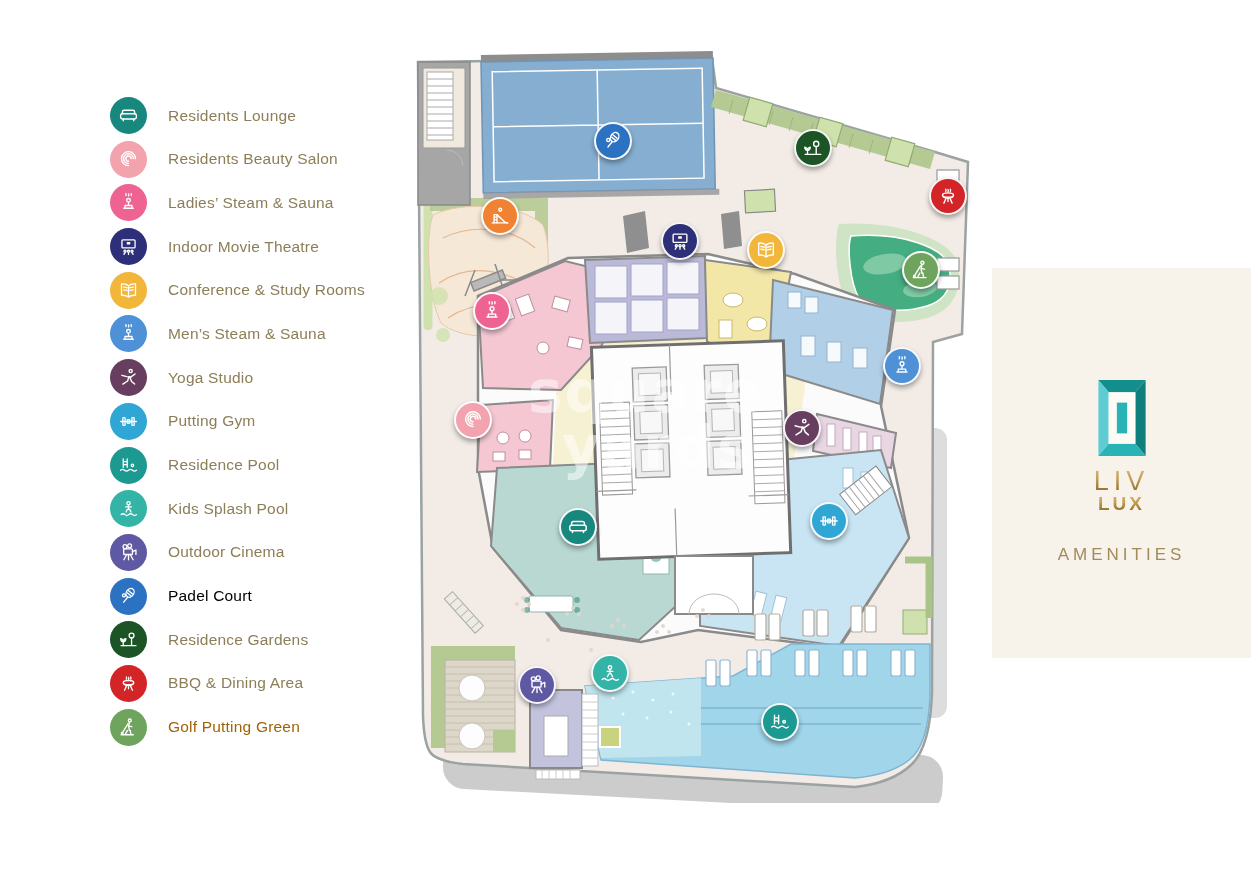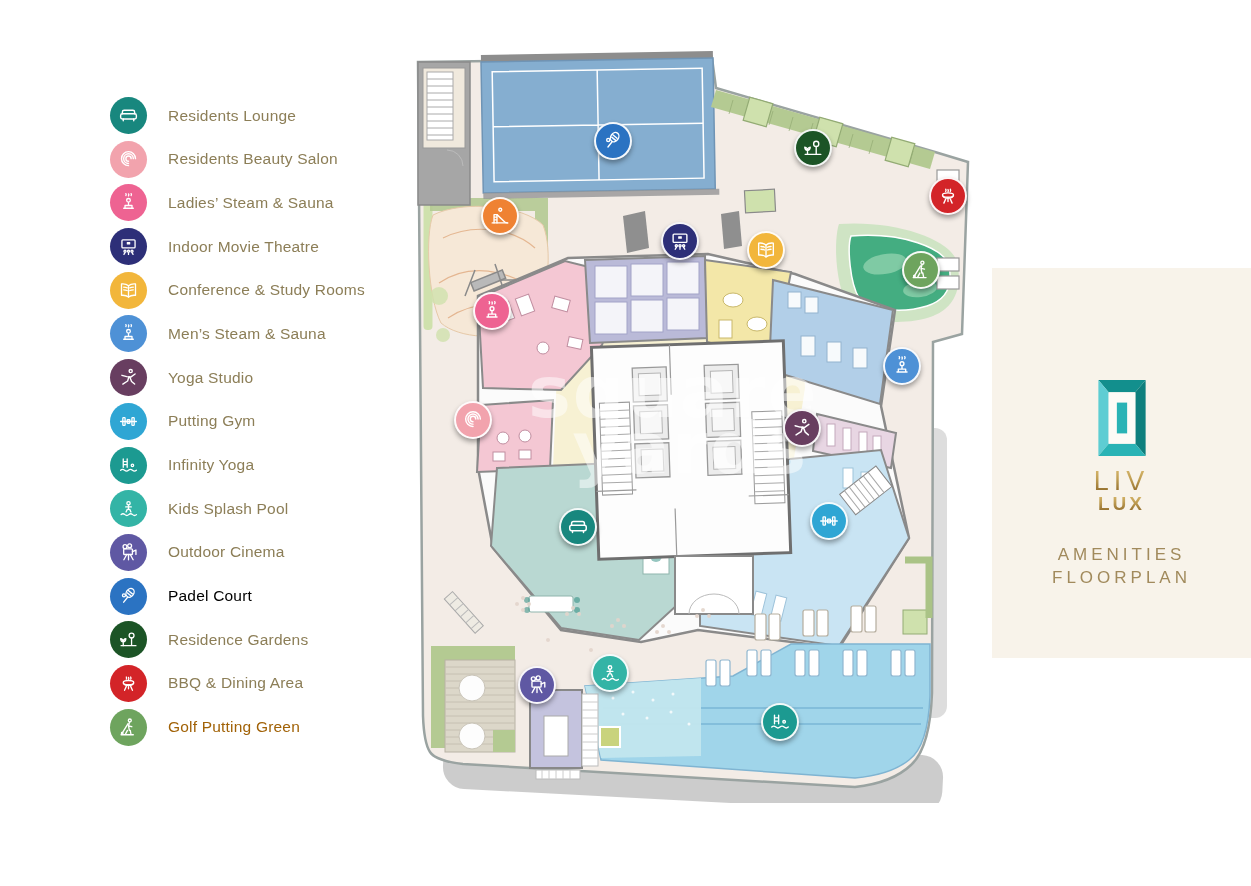--- a/index.html
+++ b/index.html
@@ -10,21 +10,21 @@
   .legend{position:absolute;left:110px;top:97px;display:flex;flex-direction:column;gap:6.7px;}
   .legend-row{display:flex;align-items:center;height:37px;}
   .legend-dot{width:37px;height:37px;border-radius:50%;display:flex;align-items:center;justify-content:center;color:#fff;flex:0 0 37px;}
   .legend-dot svg{width:21px;height:21px;}
   .legend-label{margin-left:21px;font-size:15.5px;letter-spacing:.2px;color:#8c7e57;}
 
   
   .plan{position:absolute;left:403px;top:48px;width:575px;height:755px;}
   .plan svg.map{position:absolute;left:0;top:0;z-index:1;}
   .watermark{position:absolute;left:125px;top:316px;z-index:2;color:rgba(255,255,255,0.5);
-             font-family:"DejaVu Sans",sans-serif;font-weight:bold;font-size:72px;line-height:56px;letter-spacing:2px;pointer-events:none;text-align:center;}
+             font-family:"DejaVu Sans",sans-serif;font-weight:bold;font-size:58px;line-height:56px;letter-spacing:2px;pointer-events:none;}
   .watermark .wm2{display:block;margin-left:34px;}
   .marker{position:absolute;z-index:3;width:38px;height:38px;border-radius:50%;border:2px solid rgba(255,255,255,0.95);
           box-shadow:0 3px 5px rgba(0,0,0,0.35);display:flex;align-items:center;justify-content:center;color:#fff;box-sizing:border-box;}
   .marker svg{width:22px;height:22px;}
 
   
   .brand-panel{position:absolute;left:992px;top:268px;width:259px;height:390px;background:#f8f3ea;}
   .brand-inner{width:225px;margin:0 auto;text-align:center;padding-top:112px;}
   .logo-mark{display:block;margin:0 auto;}
   .brand-name1{margin-top:12px;font-size:27px;font-weight:normal;letter-spacing:5px;line-height:26px;}
@@ -230,21 +230,21 @@
         </span>
         <span class="legend-label" style="color: rgb(140, 126, 87);">Putting Gym</span>
       </div>
 
       <div class="legend-row">
         <span class="legend-dot" style="background: rgb(28, 154, 145);">
           <svg viewBox="0 0 24 24">
             <use href="#icon-pool"></use>
           </svg>
         </span>
-        <span class="legend-label" style="color: rgb(140, 126, 87);">Infinity Yoga</span>
+        <span class="legend-label" style="color: rgb(140, 126, 87);">Residence Pool</span>
       </div>
 
       <div class="legend-row">
         <span class="legend-dot" style="background: rgb(51, 180, 166);">
           <svg viewBox="0 0 24 24">
             <use href="#icon-splash"></use>
           </svg>
         </span>
         <span class="legend-label" style="color: rgb(140, 126, 87);">Kids Splash Pool</span>
       </div>
@@ -682,18 +682,17 @@
         <polygon points="0,0 10,12 10,62 0,74" fill="#5ecdd3"></polygon>
         <polygon points="46,0 46,74 36,62 36,12" fill="#0e7f7d"></polygon>
         <polygon points="0,74 10,62 36,62 46,74" fill="#2ab3b5"></polygon>
         <rect x="10" y="12" width="26" height="50" fill="#fdfbf6"></rect>
         <rect x="18" y="22" width="10" height="30" fill="#2ab3b5"></rect>
       </svg>
       <div class="brand-name1 gold-text">LIV</div>
       <div class="brand-name2 gold-text">LUX</div>
       <div class="brand-sub">
         <div>AMENITIES</div>
-        <div>FLOORPLAN</div>
       </div>
     </div>
   </div>
 
 </div>
 
 </body></html>

